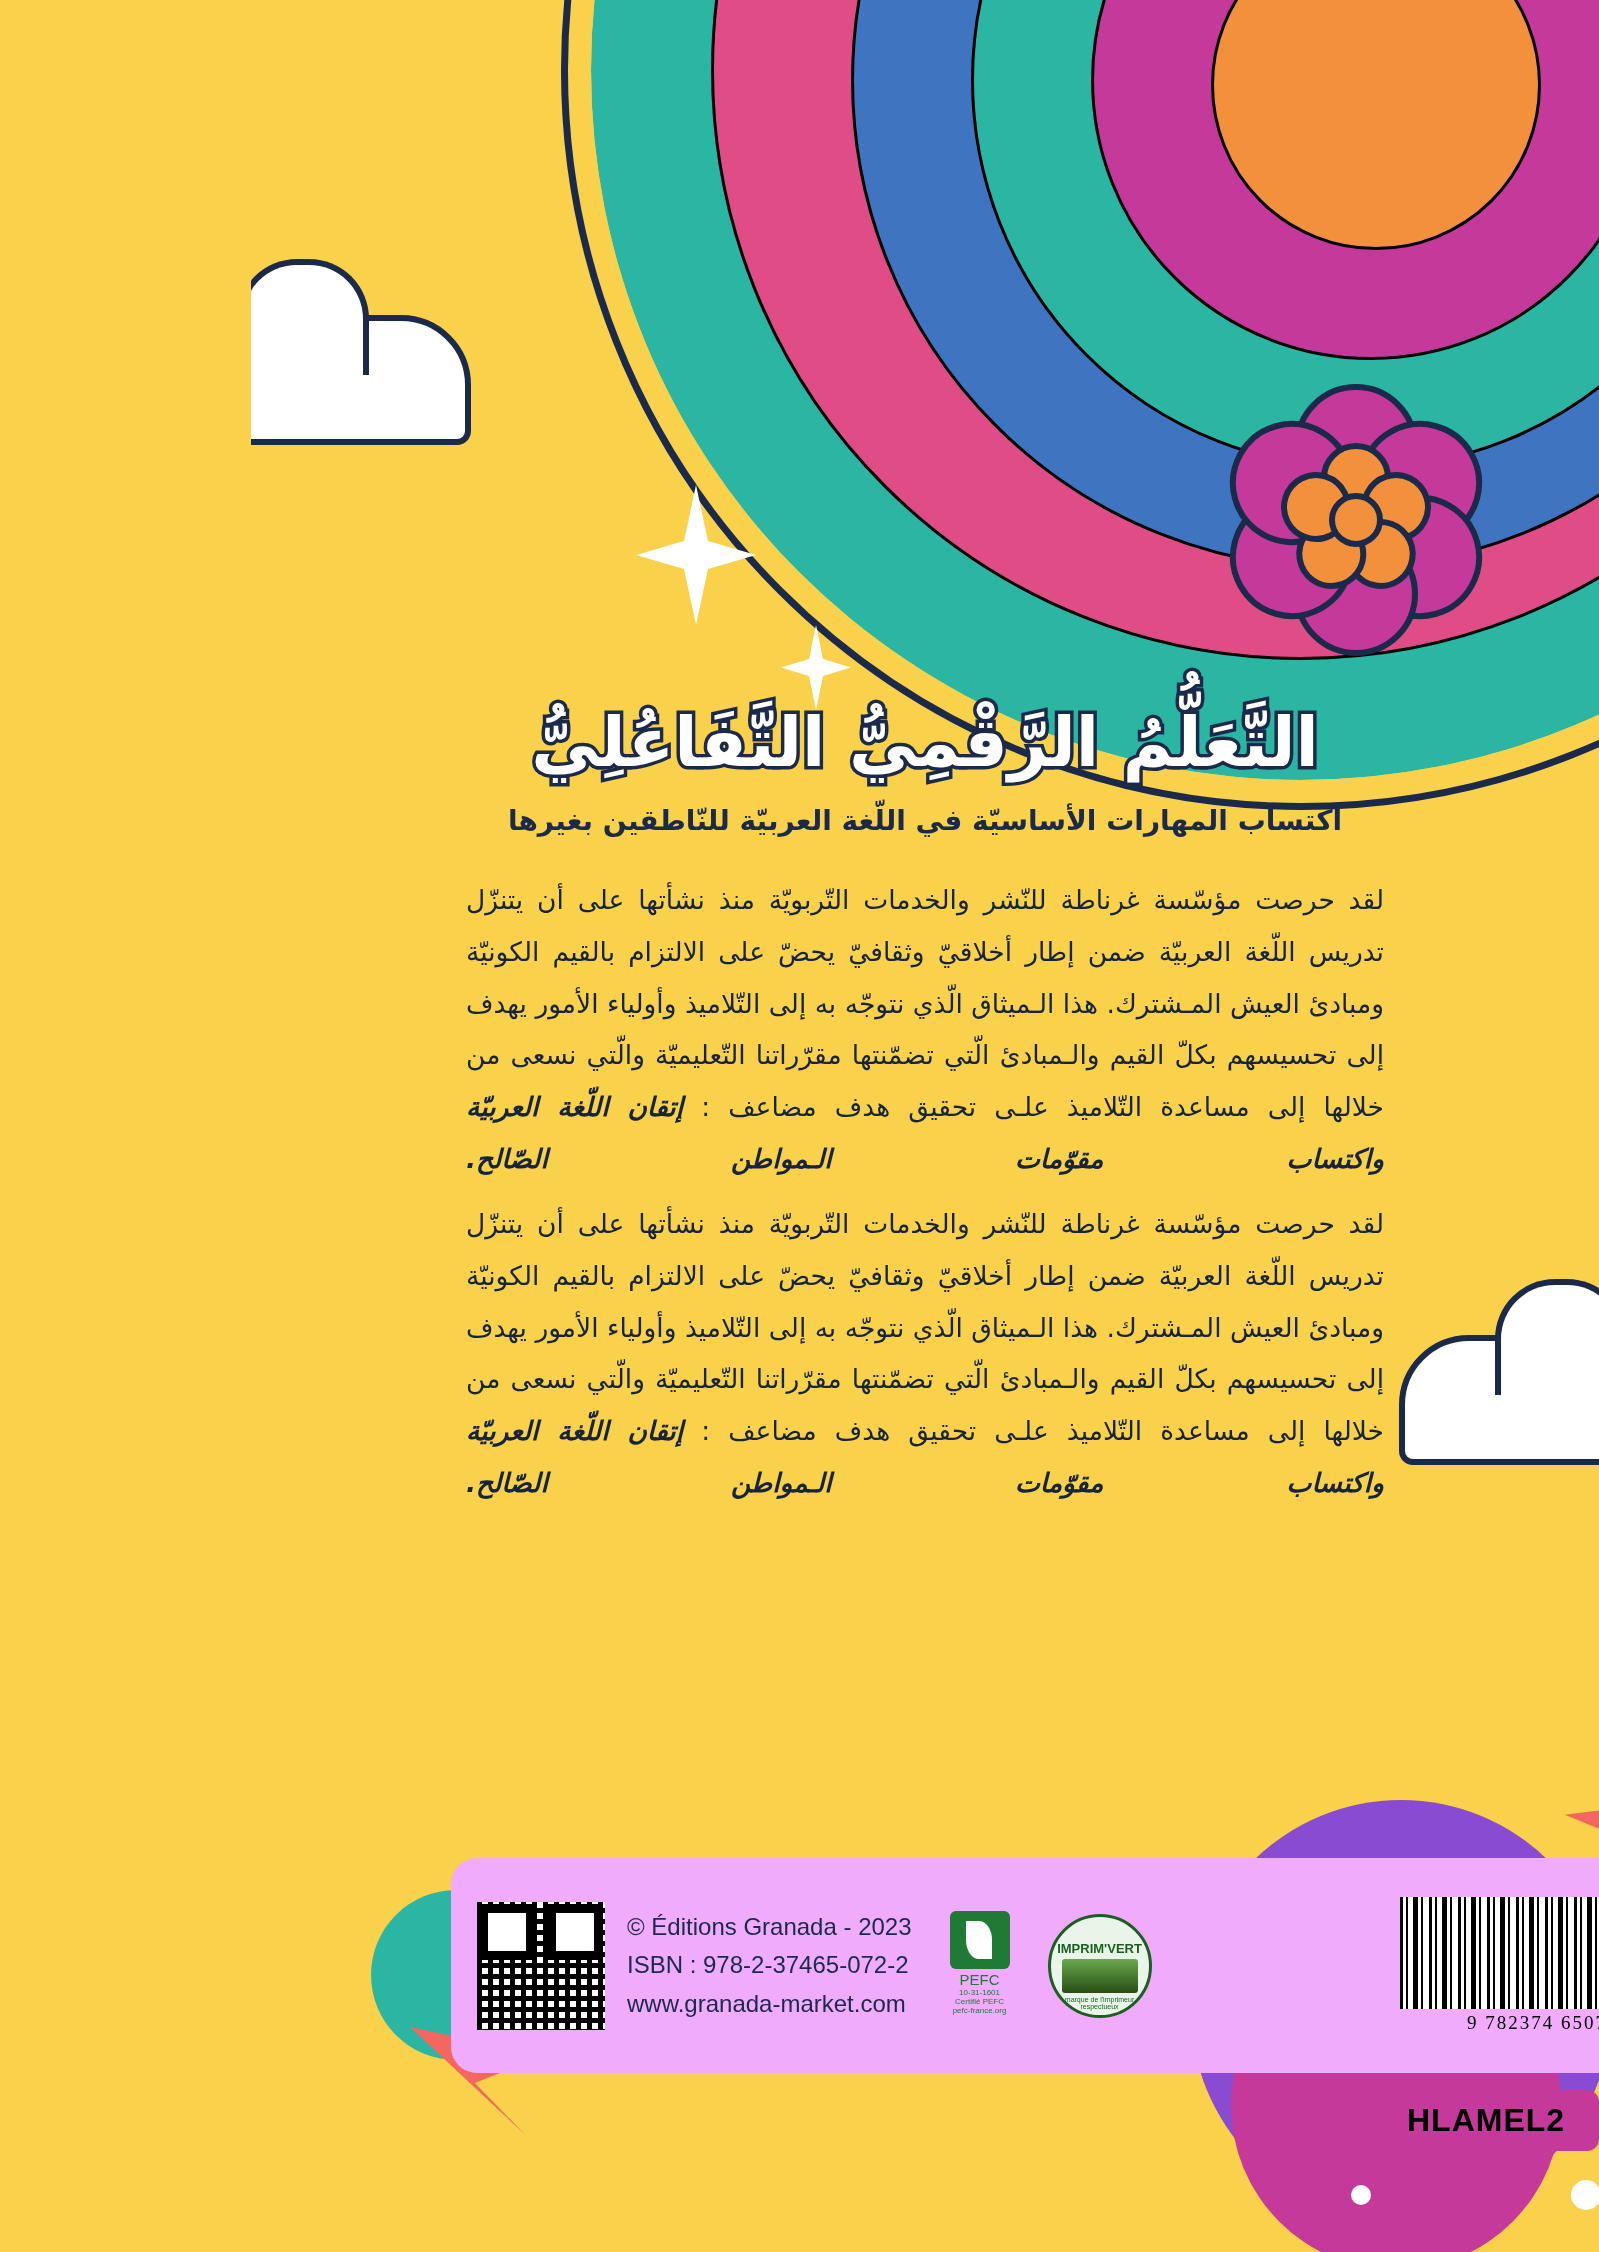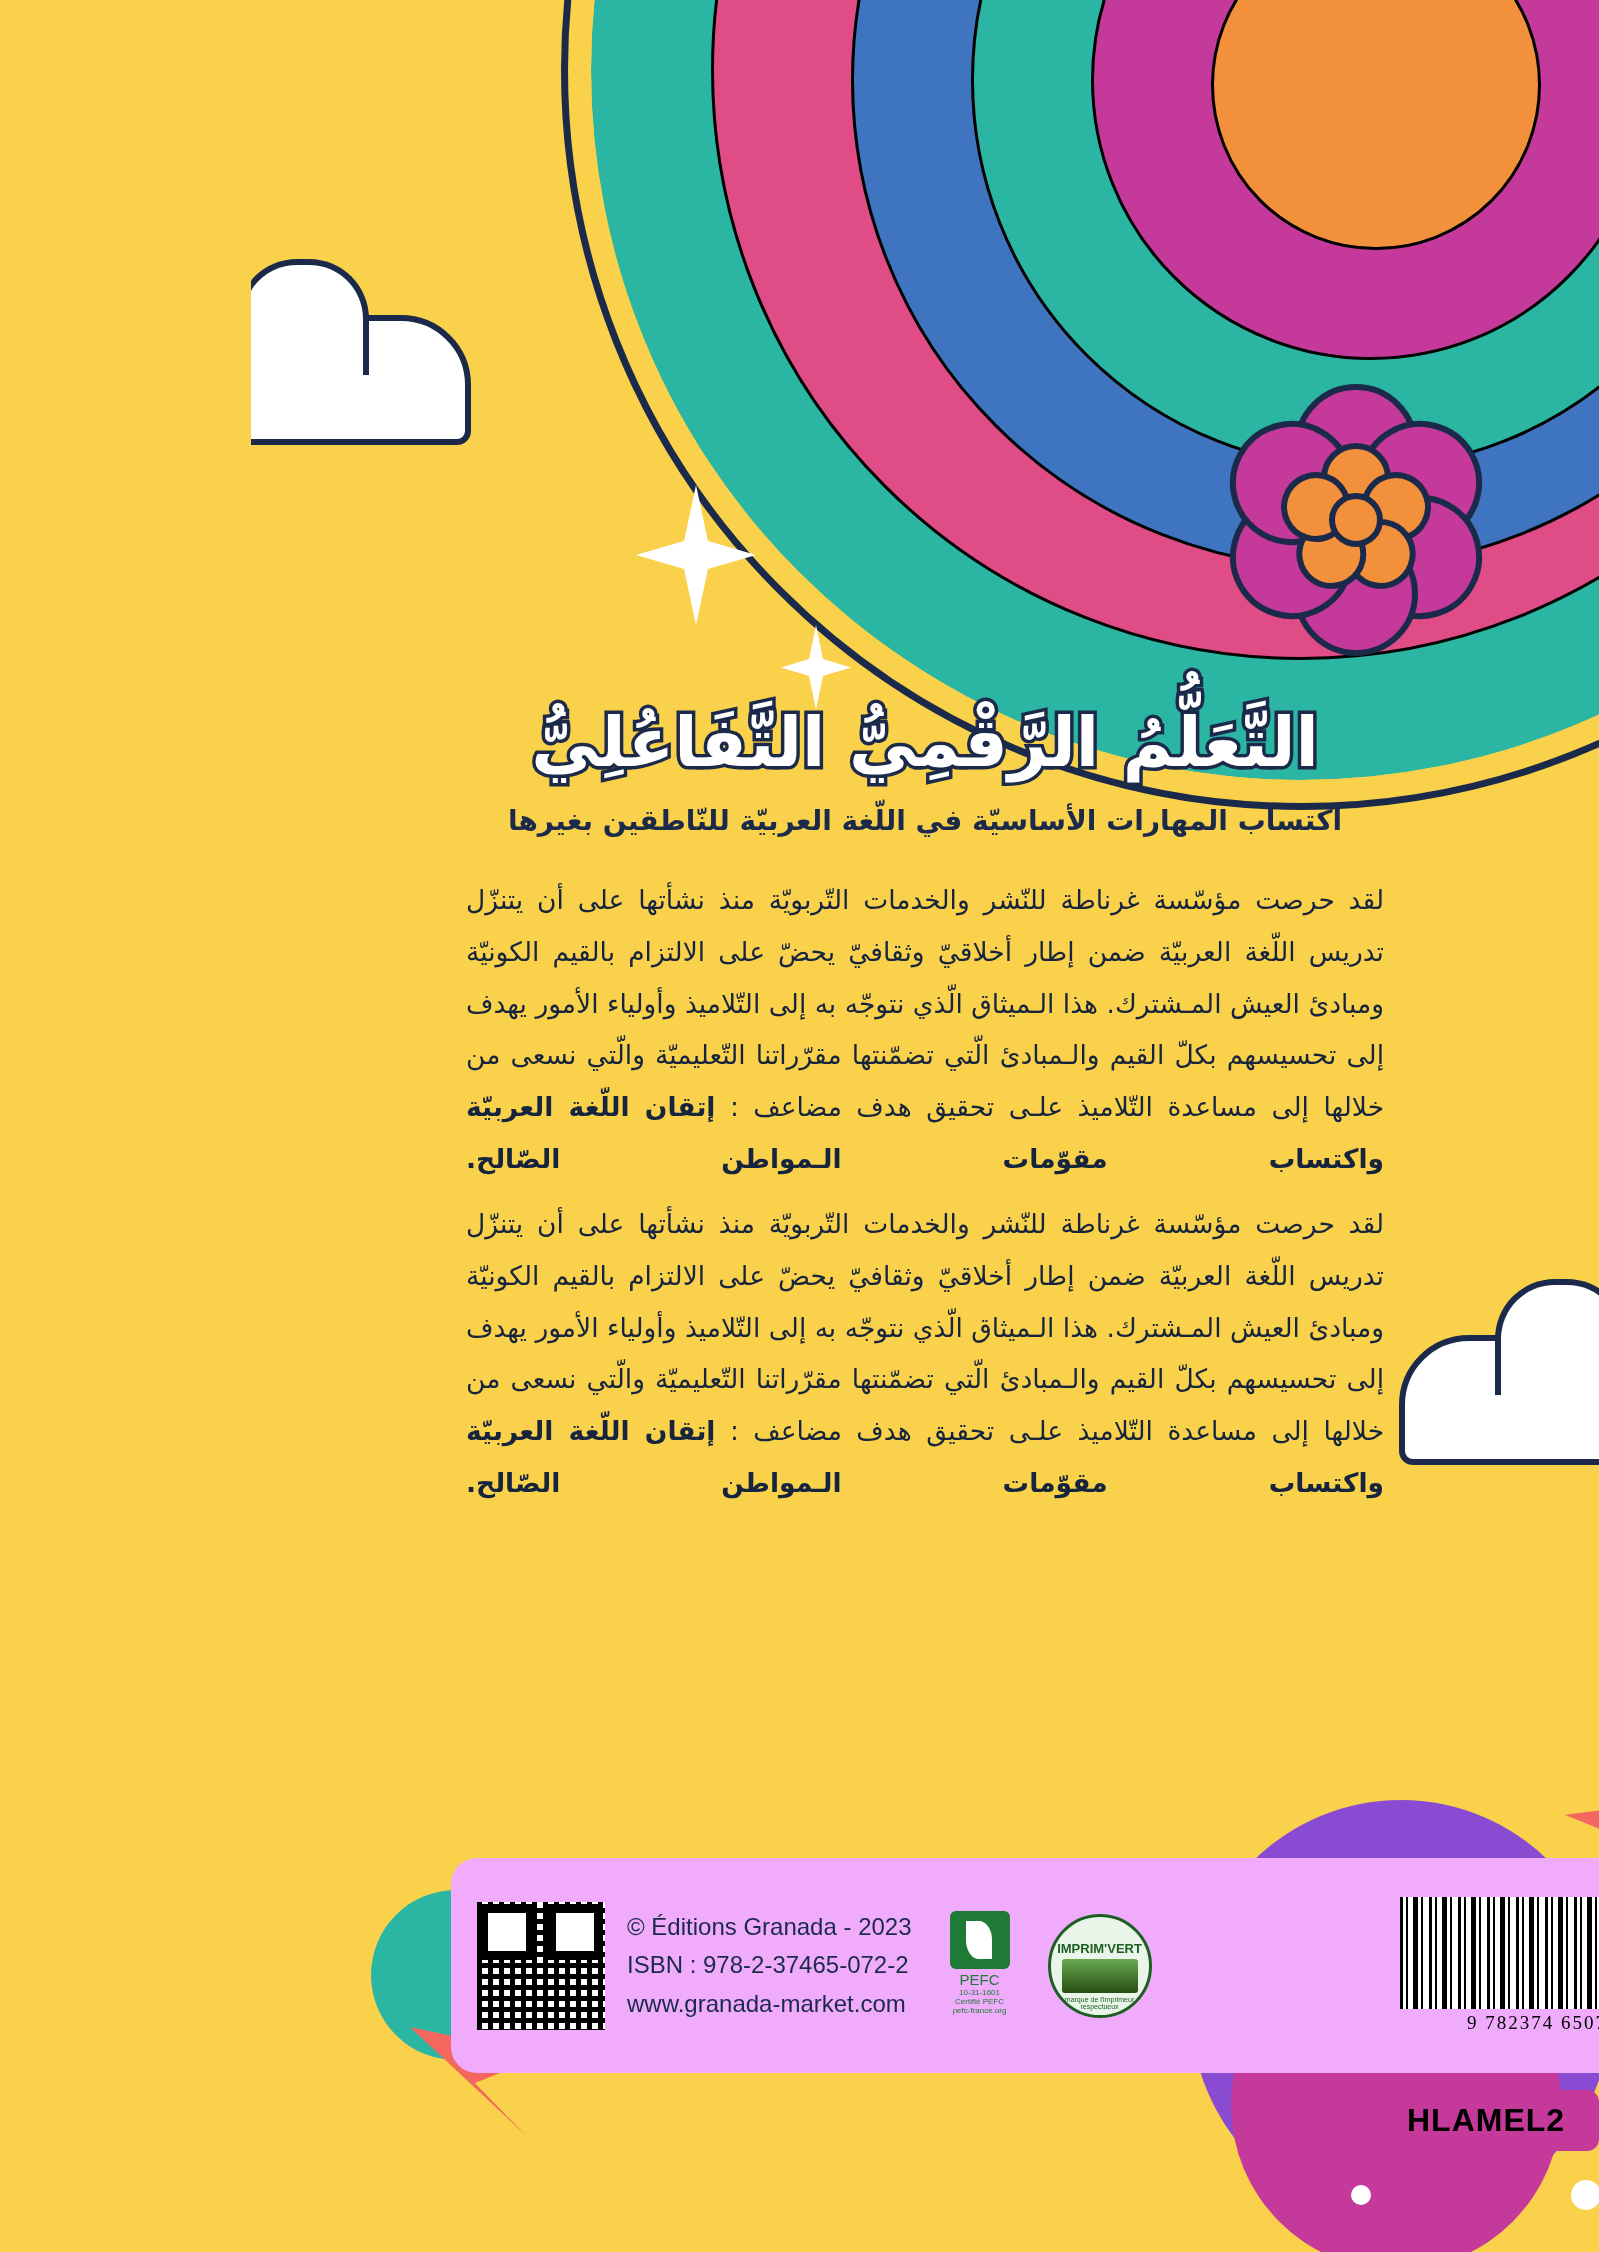--- a/index.html
+++ b/index.html
@@ -194,21 +194,21 @@
   .body {
     margin-top: 34px;
     direction: rtl;
     text-align: justify;
     text-align-last: justify;
     font-size: 26.5px;
     line-height: 1.95;
     color: #16243E;
   }
   .body p { margin-bottom: 4px; }
-  .body b { font-weight: bold; }
+  .body b { font-weight: bold; font-style: italic; }
   .para-gap { height: 10px; }
 
   
   .bottom-deco-purple {
     position: absolute;
     left: 940px; top: 1800px;
     width: 420px; height: 420px;
     background: #8A4BD3;
     border-radius: 50%;
   }

